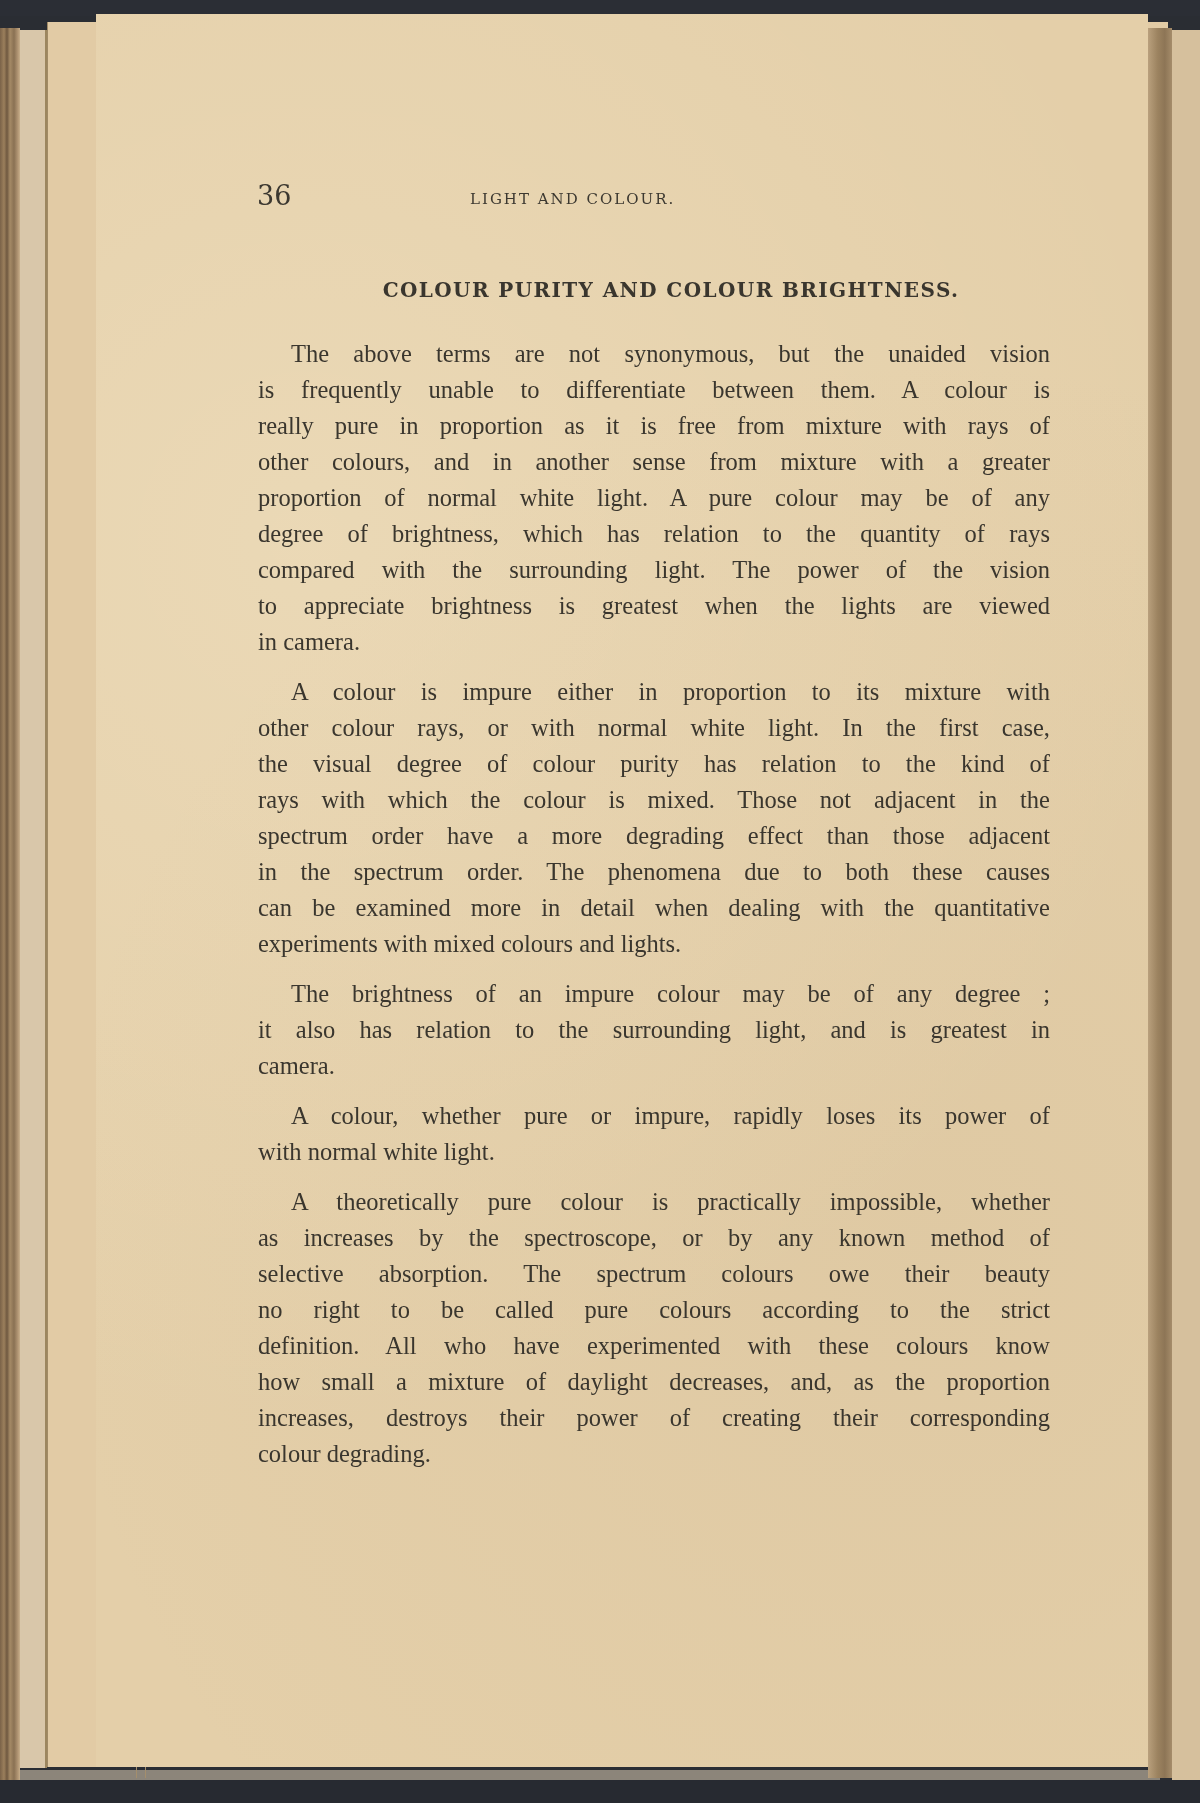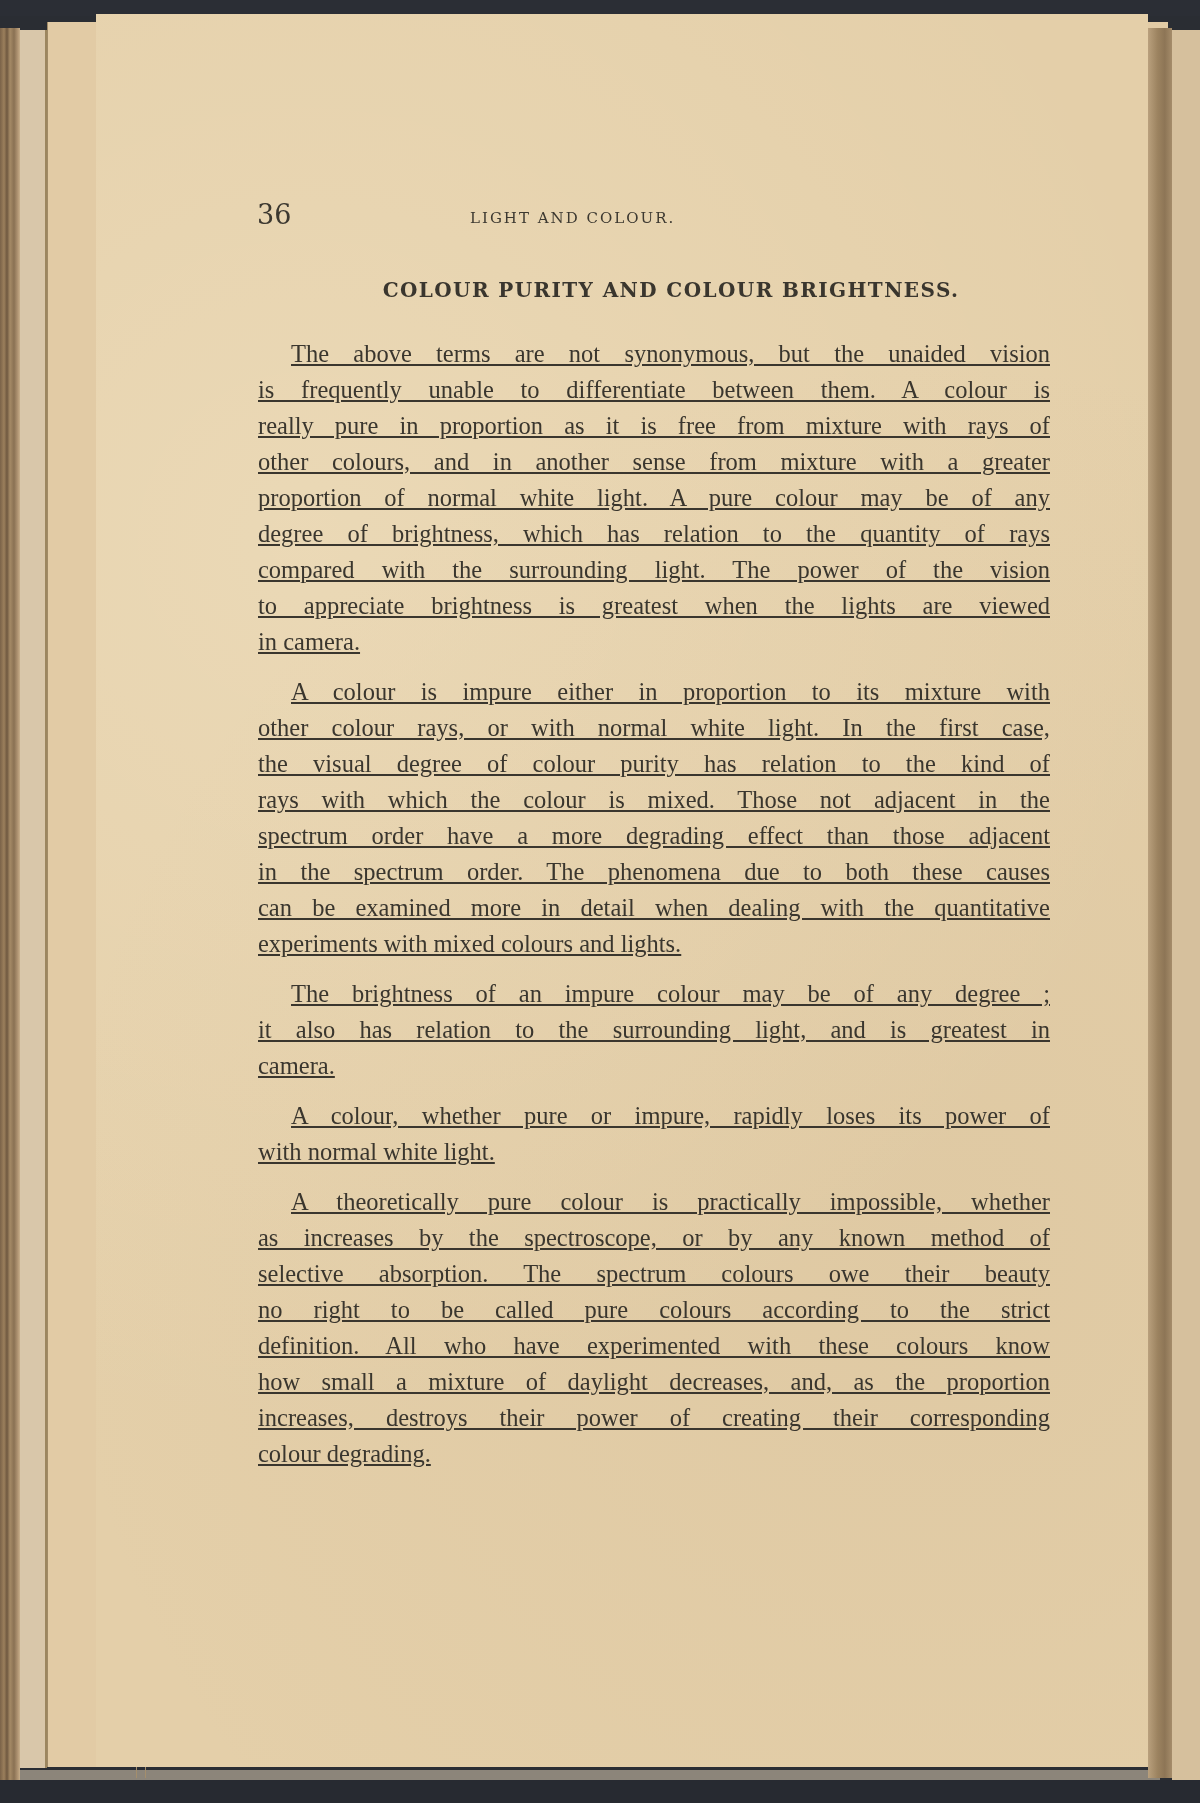--- a/index.html
+++ b/index.html
@@ -61,21 +61,21 @@
       position: absolute;
       left: 96px; top: 14px;
       width: 1052px; height: 1753px;
       background: #e4cfa9;
       background-image:
         radial-gradient(circle at 20% 30%, rgba(255,245,220,0.25), transparent 60%),
         radial-gradient(circle at 80% 70%, rgba(180,150,110,0.10), transparent 60%);
     }
     .page-header {
       position: absolute;
-      left: 161px; top: 185px;
+      left: 161px; top: 166px;
       width: 800px; height: 40px;
       color: #3c3830;
     }
     .page-number {
       position: absolute; left: 0; top: 0;
       font-family: "DejaVu Serif", serif;
       font-size: 27px;
       letter-spacing: 0px;
     }
     .running-head {
@@ -103,21 +103,20 @@
       width: 792px;
       color: #3a362e;
       font-family: "Liberation Serif", serif;
       font-size: 24.5px;
       line-height: 36px;
     }
     .para {
       margin: 0 0 14px 0;
       text-align: justify;
       text-align-last: left;
-      text-decoration: underline;
     }
     .line {
       display: block;
       text-align: justify;
       text-align-last: justify;
       white-space: nowrap;
       height: 36px;
     }
     .line.last {
       text-align-last: left;

